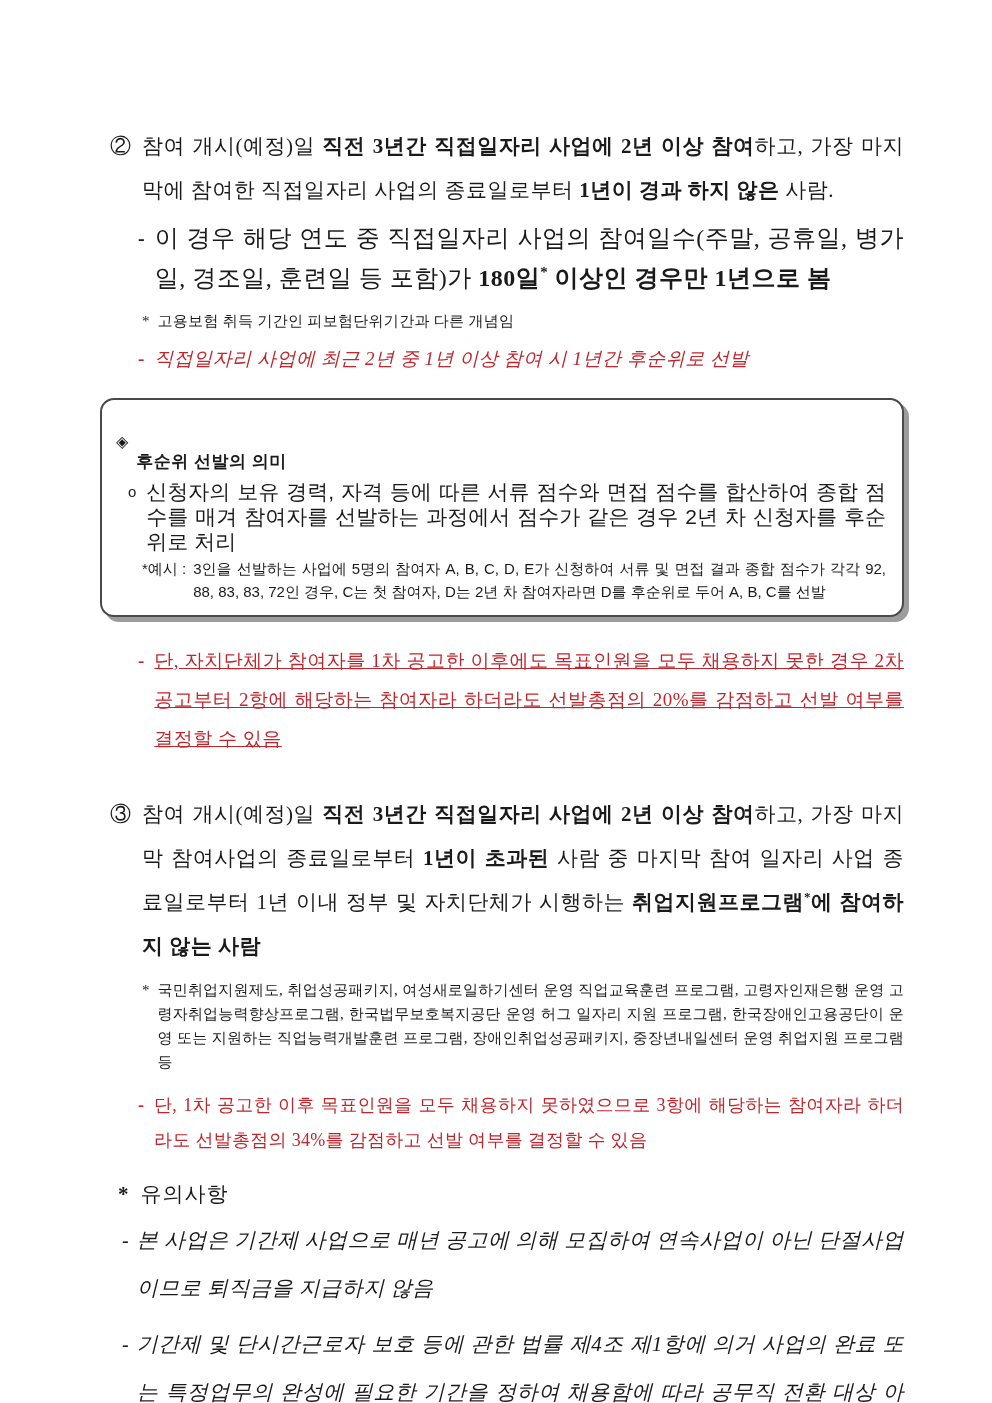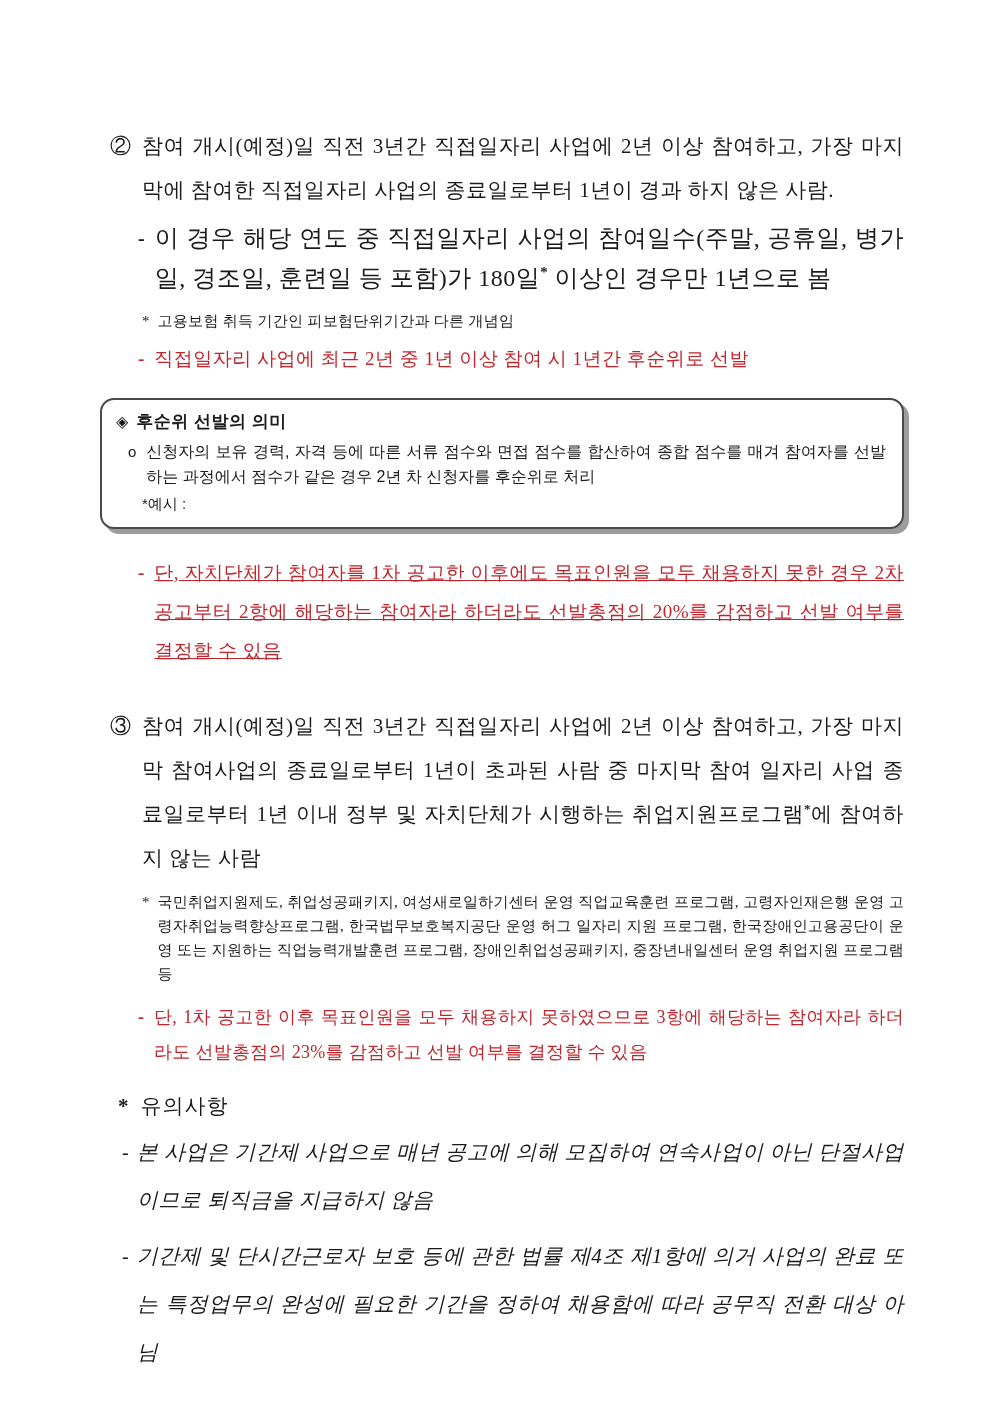--- a/index.html
+++ b/index.html
@@ -12,21 +12,21 @@
     color:#1a1a1a;
     font-family:"Liberation Serif","DejaVu Serif",serif;
     box-sizing:border-box;
     padding:124px 88px 40px 100px;
     overflow:hidden;
   }
   
   .row{display:flex;align-items:flex-start;}
   .row .marker{flex:0 0 auto;white-space:pre;}
   .row .ptext{flex:1 1 auto;margin:0;text-align:justify;}
-  b{font-weight:normal;}
+  b{font-weight:bold;}
   sup.ast{font-size:0.62em;vertical-align:super;line-height:0;font-weight:bold;}
 
   
   .clause{padding-left:10px;}
   .clause .marker{width:24px;margin-right:8px;font-size:21px;line-height:44px;}
   .clause .ptext{font-size:21px;line-height:44px;letter-spacing:0.5px;}
 
   
   .subdash{padding-left:38px;margin-top:6px;}
   .subdash .marker{margin-right:10px;font-size:20px;line-height:40px;font-weight:bold;}
@@ -34,21 +34,21 @@
 
   
   .fnote{padding-left:42px;margin-top:12px;}
   .fnote .marker{margin-right:8px;font-size:15px;line-height:23px;}
   .fnote .ptext{font-size:15px;line-height:23px;letter-spacing:0.3px;}
 
   
   .red{color:#c0252c;}
   .redline{padding-left:38px;margin-top:12px;}
   .redline .marker{margin-right:10px;font-size:19px;line-height:27px;font-weight:bold;}
-  .redline .ptext{font-size:19px;line-height:27px;letter-spacing:0.5px;}
+  .redline .ptext{font-size:19px;line-height:27px;letter-spacing:0.5px;font-style:italic;}
 
   .redblock{padding-left:38px;margin-top:24px;}
   .redblock .marker{margin-right:10px;font-size:19px;line-height:39px;font-weight:bold;}
   .redblock .ptext{font-size:19px;line-height:39px;letter-spacing:0.5px;text-decoration:underline;}
 
   .redblock2{padding-left:38px;margin-top:14px;}
   .redblock2 .marker{margin-right:10px;font-size:18px;line-height:35px;font-weight:bold;}
   .redblock2 .ptext{font-size:18px;line-height:35px;letter-spacing:0.3px;}
 
   
@@ -58,24 +58,24 @@
     box-sizing:border-box;
     border:2px solid #4a4a4a;
     border-radius:14px;
     box-shadow:5px 5px 0 #9c9c9c;
     background:#ffffff;
     padding:10px 16px 12px 14px;
     font-family:"Liberation Sans","DejaVu Sans",sans-serif;
   }
   .infobox .title-row{display:flex;align-items:center;}
   .infobox .title-icon{font-size:16px;margin-right:8px;}
-  .infobox .title{font-size:17px;font-weight:bold;letter-spacing:0.5px;}
+  .infobox .title{font-size:17px;font-weight:bold;letter-spacing:0.5px;margin-top:40px;}
   .infobox .bullet{padding-left:12px;margin-top:6px;}
   .infobox .bullet .marker{margin-right:10px;font-size:15px;line-height:25px;}
-  .infobox .bullet .ptext{font-size:16px;line-height:25px;text-align:justify;}
+  .infobox .bullet .ptext{font-size:21px;line-height:25px;text-align:justify;}
   .infobox .example{padding-left:26px;margin-top:3px;}
   .infobox .example .marker{margin-right:7px;font-size:15px;line-height:23px;text-align:center;}
   .infobox .example .ptext{font-size:15px;line-height:23px;text-align:justify;}
 
   
   .fnote2{padding-left:42px;margin-top:10px;}
   .fnote2 .marker{margin-right:8px;font-size:15px;line-height:24px;}
   .fnote2 .ptext{font-size:15px;line-height:24px;letter-spacing:0.2px;}
 
   
@@ -117,41 +117,42 @@
     <div class="title-row">
       <span class="title-icon">◈</span>
       <span class="title">후순위 선발의 의미</span>
     </div>
     <div class="row bullet">
       <span class="marker">o</span>
       <p class="ptext">신청자의 보유 경력, 자격 등에 따른 서류 점수와 면접 점수를 합산하여 종합 점수를 매겨 참여자를 선발하는 과정에서 점수가 같은 경우 2년 차 신청자를 후순위로 처리</p>
     </div>
     <div class="row example">
       <span class="marker">*예시 :</span>
+      <p class="ptext">3인을 선발하는 사업에 5명의 참여자 A, B, C, D, E가 신청하여 서류 및 면접 결과 종합 점수가 각각 92, 88, 83, 83, 72인 경우, C는 첫 참여자, D는 2년 차 참여자라면 D를 후순위로 두어 A, B, C를 선발</p>
     </div>
   </section>
 
   <section class="row redblock red">
     <span class="marker">-</span>
     <p class="ptext">단, 자치단체가 참여자를 1차 공고한 이후에도 목표인원을 모두 채용하지 못한 경우 2차 공고부터 2항에 해당하는 참여자라 하더라도 선발총점의 20%를 감점하고 선발 여부를 결정할 수 있음</p>
   </section>
 
   <section class="row clause sp-top">
     <span class="marker">③</span>
     <p class="ptext"><span>참여 개시(예정)일 </span><b>직전 3년간 직접일자리 사업에 2년 이상 참여</b><span>하고, 가장 마지막 참여사업의 종료일로부터 </span><b>1년이 초과된</b><span> 사람 중 마지막 참여 일자리 사업 종료일로부터 1년 이내 정부 및 자치단체가 시행하는 </span><b>취업지원프로그램</b><sup class="ast">*</sup><b>에 참여하지 않는 사람</b></p>
   </section>
 
   <section class="row fnote2">
     <span class="marker">*</span>
     <p class="ptext">국민취업지원제도, 취업성공패키지, 여성새로일하기센터 운영 직업교육훈련 프로그램, 고령자인재은행 운영 고령자취업능력향상프로그램, 한국법무보호복지공단 운영 허그 일자리 지원 프로그램, 한국장애인고용공단이 운영 또는 지원하는 직업능력개발훈련 프로그램, 장애인취업성공패키지, 중장년내일센터 운영 취업지원 프로그램 등</p>
   </section>
 
   <section class="row redblock2 red">
     <span class="marker">-</span>
-    <p class="ptext">단, 1차 공고한 이후 목표인원을 모두 채용하지 못하였으므로 3항에 해당하는 참여자라 하더라도 선발총점의 23%를 감점하고 선발 여부를 결정할 수 있음</p>
+    <p class="ptext">단, 1차 공고한 이후 목표인원을 모두 채용하지 못하였으므로 3항에 해당하는 참여자라 하더라도 선발총점의 34%를 감점하고 선발 여부를 결정할 수 있음</p>
   </section>
 
   <section>
     <div class="notes-header">
       <span class="marker">*</span>
       <span class="title">유의사항</span>
     </div>
     <div class="row note-item">
       <span class="marker">-</span>
       <p class="ptext">본 사업은 기간제 사업으로 매년 공고에 의해 모집하여 연속사업이 아닌 단절사업이므로 퇴직금을 지급하지 않음</p>

